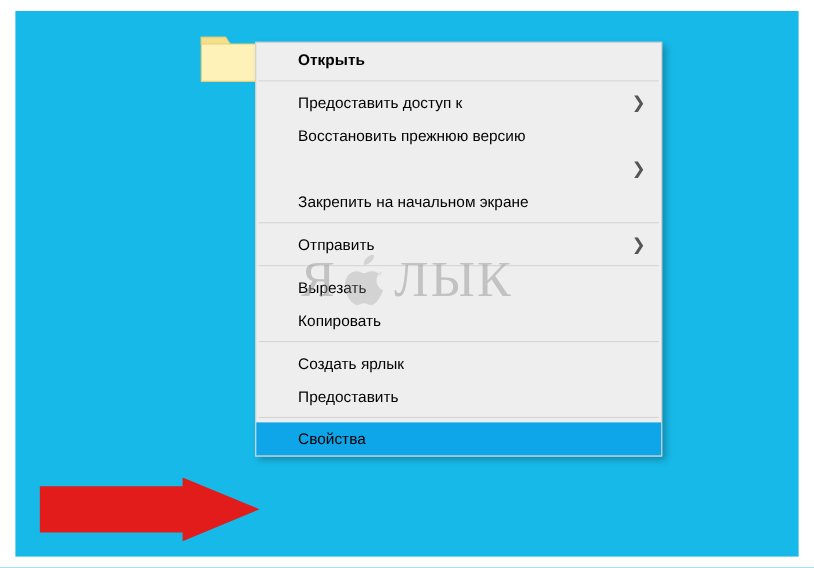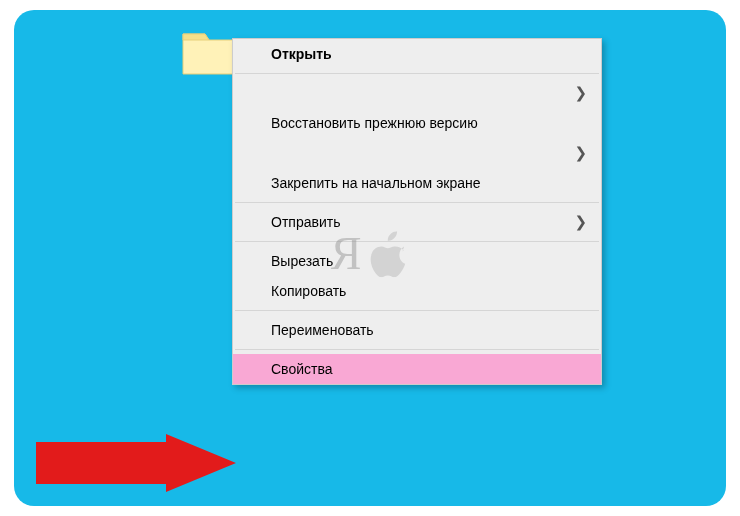--- a/index.html
+++ b/index.html
@@ -3,21 +3,21 @@
 <meta charset="utf-8">
 <style>
   * { box-sizing: border-box; margin: 0; padding: 0; }
   html, body { width: 740px; height: 516px; overflow: hidden; font-family: "Segoe UI", Tahoma, sans-serif; }
   body { background: #fff; position: relative; }
 
   .desktop {
     position: absolute;
     left: 14px; top: 10px; right: 14px; bottom: 10px;
     background: #17b9e8;
-    border-radius: 20px;
+    border-radius: 0;
     overflow: hidden;
   }
 
   .folder-icon {
     position: absolute;
     left: 165px; top: 12px;
     width: 64px; height: 60px;
   }
   .folder-icon svg { width: 100%; height: 100%; }
 
@@ -53,21 +53,21 @@
     left: 10px; top: 50%;
     transform: translateY(-50%);
     width: 18px; height: 18px;
   }
   .separator {
     height: 1px;
     background: #d5d5d5;
     margin: 4px 2px;
   }
   .menu-item.highlight {
-    background: #f9a8d4;
+    background: #0ea5e9;
   }
 
   .pointer-arrow {
     position: absolute;
     left: 22px;
     top: 424px;
     width: 200px;
     height: 58px;
   }
 
@@ -100,20 +100,21 @@
   </div>
 
   <div class="context-menu">
     <div class="menu-item bold">
       <span>Открыть</span>
     </div>
 
     <div class="separator"></div>
 
     <div class="menu-item">
+      <span>Предоставить доступ к</span>
       <span class="arrow">❯</span>
     </div>
     <div class="menu-item">
       <span>Восстановить прежнюю версию</span>
     </div>
     <div class="menu-item">
       <span class="arrow">❯</span>
     </div>
     <div class="menu-item">
       <span>Закрепить на начальном экране</span>
@@ -131,34 +132,38 @@
     <div class="menu-item">
       <span>Вырезать</span>
     </div>
     <div class="menu-item">
       <span>Копировать</span>
     </div>
 
     <div class="separator"></div>
 
     <div class="menu-item">
-      <span>Переименовать</span>
+      <span>Создать ярлык</span>
+    </div>
+    <div class="menu-item">
+      <span>Предоставить</span>
     </div>
 
     <div class="separator"></div>
 
     <div class="menu-item highlight">
       <span>Свойства</span>
     </div>
   </div>
 
   <div class="watermark">
     <span>Я</span>
     <svg viewBox="0 0 24 28">
       <path fill="rgba(150,150,150,0.55)" d="M16.5 0c.1 1.5-.5 3-1.5 4-1 1.1-2.6 1.9-4.1 1.8-.2-1.5.5-3 1.5-4C13.4.7 15 .1 16.5 0zM20.8 9.3c-1.8 1.1-2.9 3-2.9 5.1 0 2.4 1.4 4.5 3.6 5.4-.7 2.1-1.7 4-3.1 5.8-1 1.3-2.1 2.4-3.7 2.4-1.5 0-2-1-3.8-1s-2.4 1-3.8 1c-1.6 0-2.8-1.3-3.8-2.6C1 22.5-.6 17.3 1.2 13.2c1-2.3 3.2-3.8 5.7-3.9 1.6 0 3 1.1 4 1.1 1 0 2.7-1.3 4.6-1.1 1.9.1 3.7.8 5 2.3l-.7.7z"></path>
     </svg>
+    <span>ЛЫК</span>
   </div>
 
   <svg class="pointer-arrow" viewBox="0 0 200 58">
     <polygon points="0,8 0,50 130,50 130,58 200,29 130,0 130,8" fill="#e21b1b"></polygon>
   </svg>
 
 </div>
 
 </body></html>

